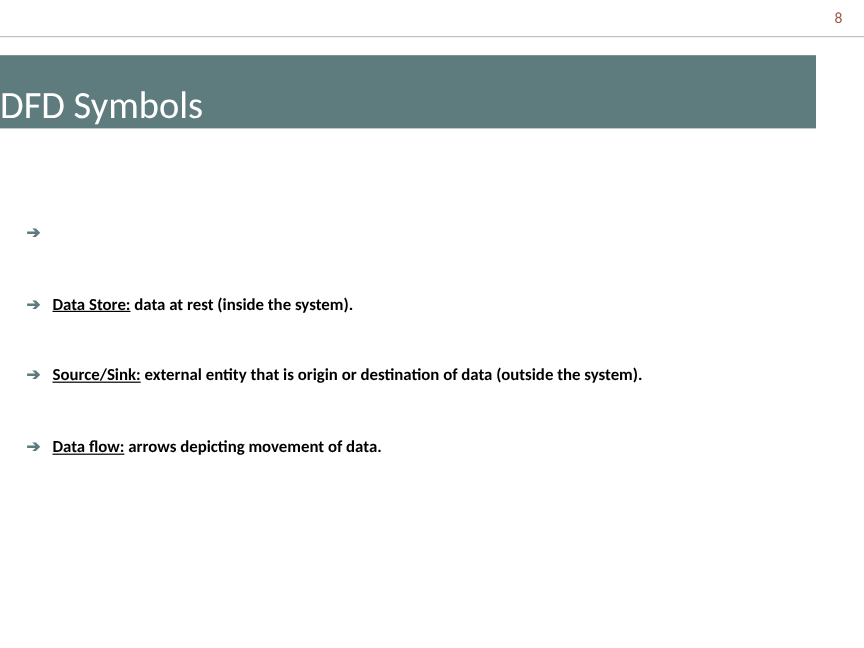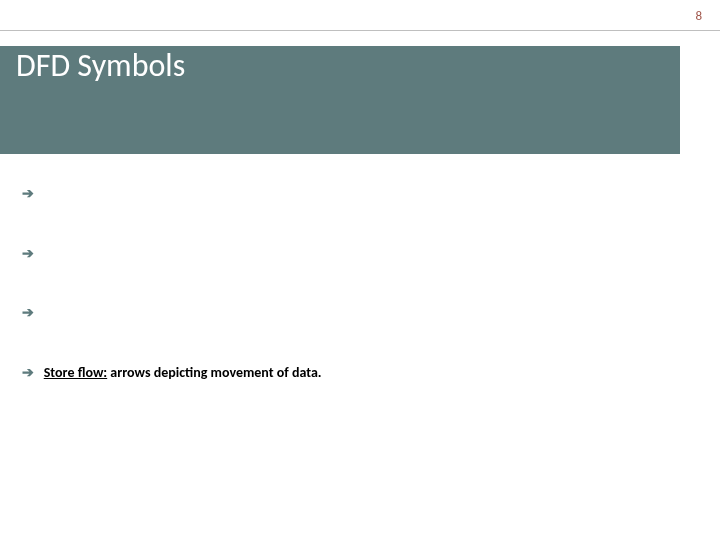--- a/index.html
+++ b/index.html
@@ -27,25 +27,24 @@
       left: 0;
       right: 0;
       height: 1px;
       background: #bfbfbf;
     }
     .title-bar {
       position: absolute;
       top: 46px;
       left: 0;
       width: 680px;
-      height: 108px;
+      height: 61px;
       background: #5e7b7d;
       display: flex;
-      align-items: flex-start;
-      padding-left: 16px;
+      align-items: flex-end;
     }
     .title-text {
       color: #ffffff;
       font-size: 32px;
       font-weight: 400;
     }
     .content {
       position: absolute;
       top: 184px;
       left: 22px;
@@ -85,23 +84,29 @@
 <div class="title-bar">
   <span class="title-text">DFD Symbols</span>
 </div>
 
 <div class="content">
   <div class="bullet-item">
     <span class="bullet-arrow">➔</span>
   </div>
   <div class="bullet-item">
     <span class="bullet-arrow">➔</span>
-  </div>
-  <div class="bullet-item">
-    <span class="bullet-arrow">➔</span>
+    <span class="bullet-text">
+      <span class="term">Data Store:</span><span class="desc"> data at rest (inside the system).</span>
+    </span>
   </div>
   <div class="bullet-item">
     <span class="bullet-arrow">➔</span>
     <span class="bullet-text">
-      <span class="term">Store flow:</span><span class="desc"> arrows depicting movement of data.</span>
+      <span class="term">Source/Sink:</span><span class="desc"> external entity that is origin or destination of data (outside the system).</span>
+    </span>
+  </div>
+  <div class="bullet-item">
+    <span class="bullet-arrow">➔</span>
+    <span class="bullet-text">
+      <span class="term">Data flow:</span><span class="desc"> arrows depicting movement of data.</span>
     </span>
   </div>
 </div>
 
 </body></html>

